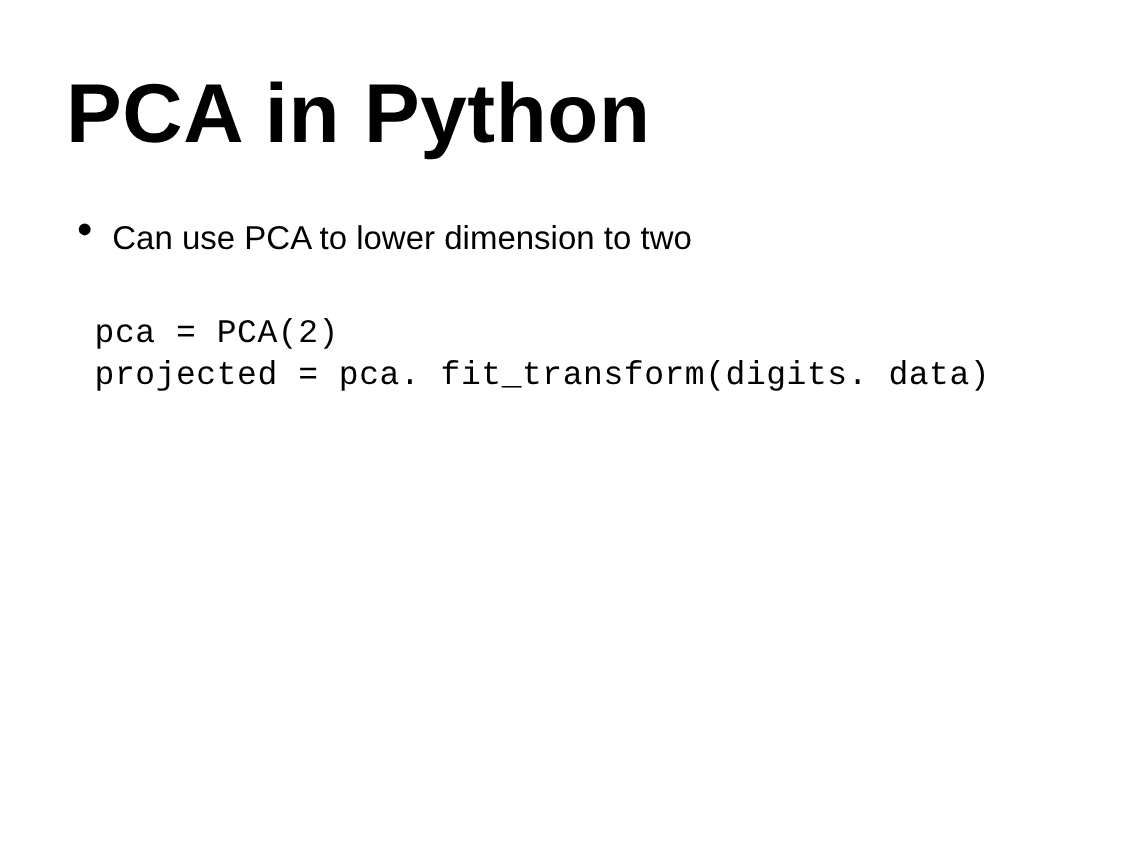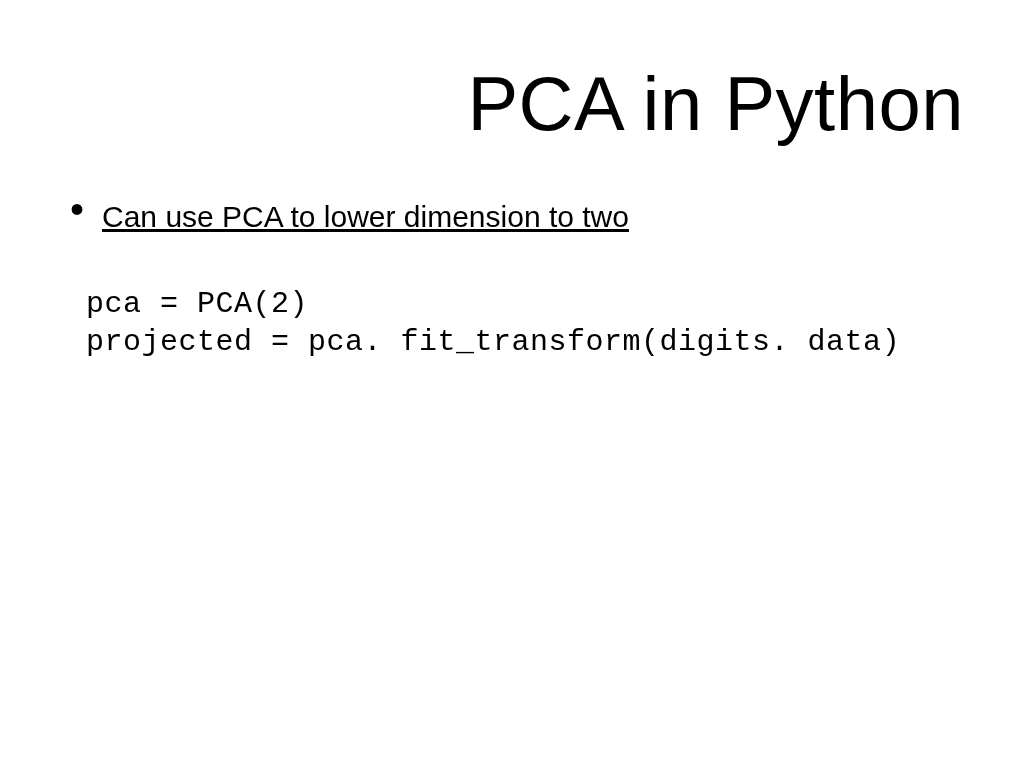--- a/index.html
+++ b/index.html
@@ -14,42 +14,41 @@
   }
   .slide {
     width: 1024px;
     height: 768px;
     position: relative;
     box-sizing: border-box;
     padding: 40px 60px 0 60px;
   }
   .title {
     font-size: 76px;
-    font-weight: 400;
-    text-align: right;
+    font-weight: 700;
+    text-align: left;
     margin: 20px 0 50px 0;
     letter-spacing: 0.5px;
   }
   .bullet-row {
     display: flex;
     align-items: flex-start;
     margin-left: 10px;
     margin-bottom: 50px;
   }
   .bullet-dot {
     font-size: 40px;
     line-height: 20px;
     margin-right: 18px;
     margin-top: 2px;
   }
   .bullet-text {
     font-size: 30px;
     line-height: 36px;
     padding-top: 2px;
-    text-decoration: underline;
   }
   .code-block {
     font-family: "Courier New", Courier, monospace;
     font-size: 30px;
     line-height: 38px;
     white-space: pre;
     margin-left: 26px;
     letter-spacing: 0.5px;
   }
 </style>

